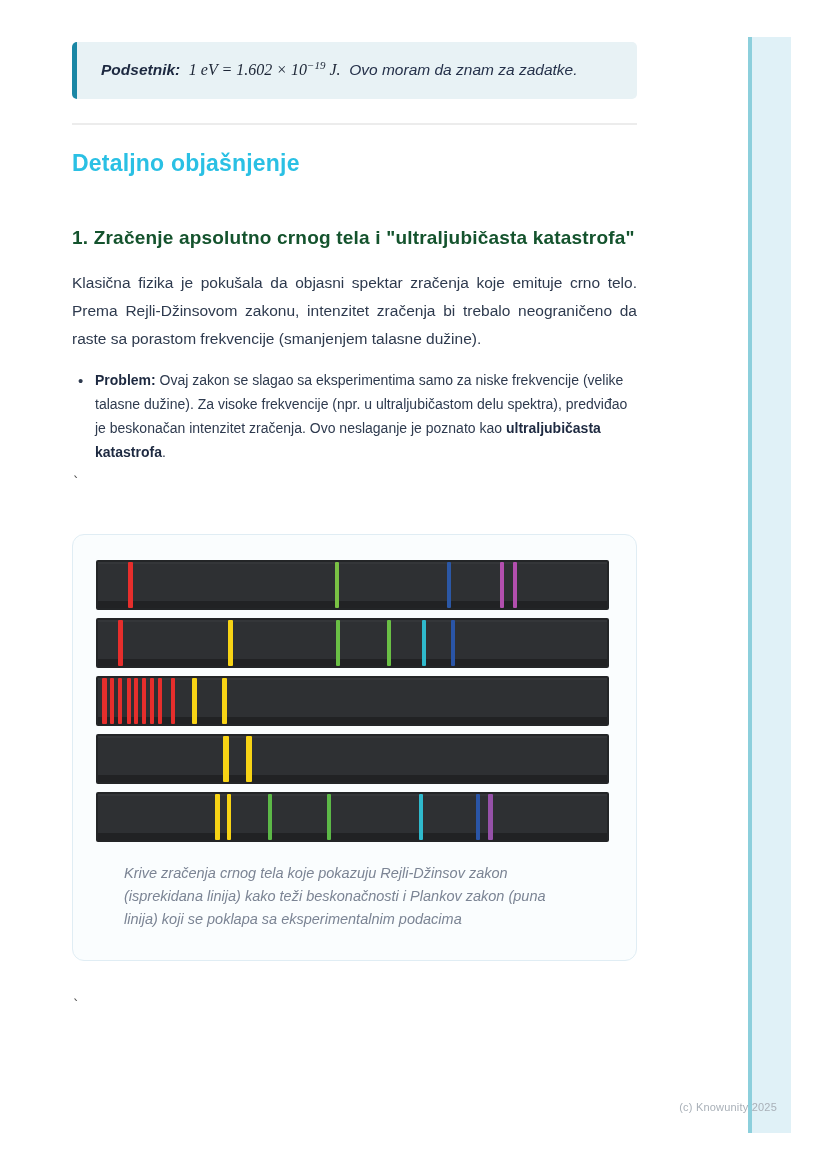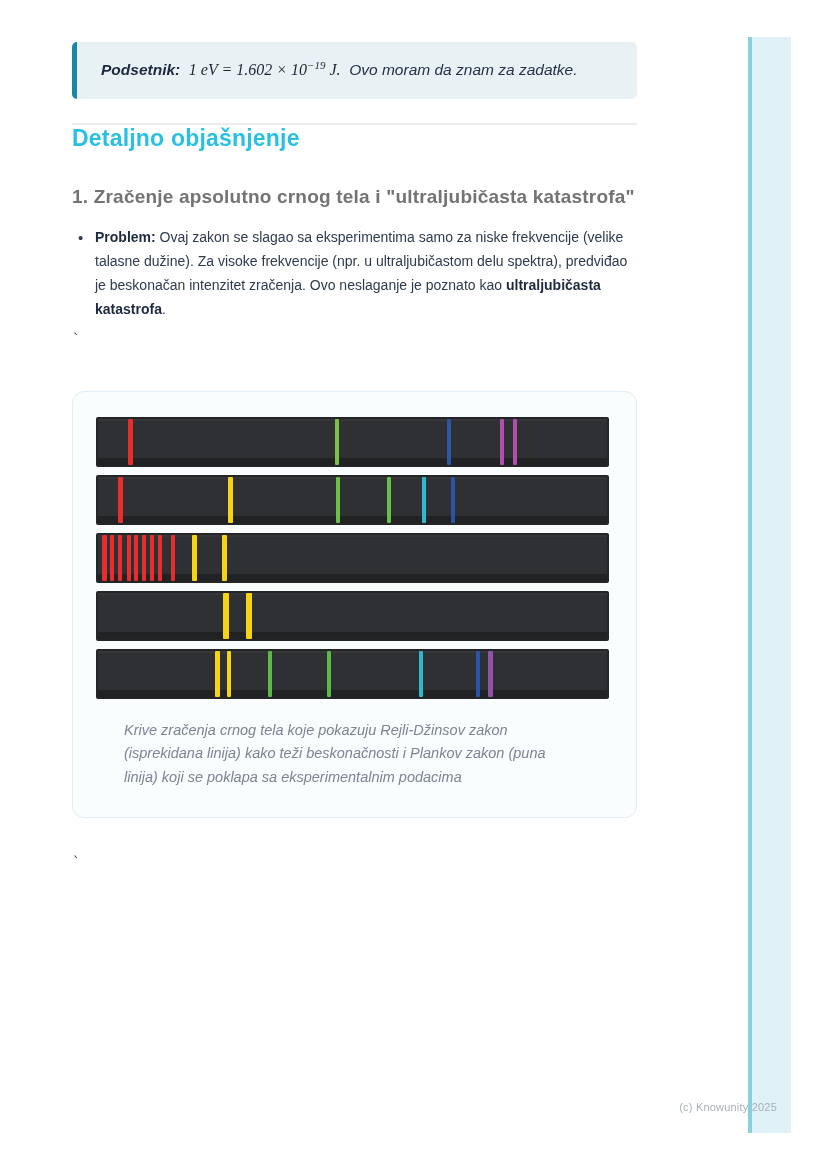--- a/index.html
+++ b/index.html
@@ -40,27 +40,28 @@
     font-size: 16px; color: #1d2636;
   }
   .formula sup { font-size: 11px; }
 
   .divider {
     border: none; border-top: 2px solid #ececec;
     margin-top: 24px;
   }
 
   h1 {
+    margin-top: 25px;
     font-size: 23px; font-weight: 700;
     color: #2ac0e4; letter-spacing: 0.2px;
   }
   h2 {
-    margin-top: 32px;
+    margin-top: 48px;
     font-size: 19px; font-weight: 700;
-    color: #737373; line-height: 1.35;
+    color: #14532d; line-height: 1.35;
     letter-spacing: 0.2px;
   }
 
   .body-text {
     margin-top: 18px;
     font-size: 15.5px; line-height: 1.8;
     text-align: justify; color: #2e3a4e;
   }
 
   .bullets { margin-top: 15px; list-style: none; }
@@ -129,20 +130,21 @@
     <div class="callout">
       <p class="callout-text"><strong>Podsetnik:</strong>&nbsp; <span class="formula"><span>1 eV = 1.602 × 10</span><sup>−19</sup><span> J.</span></span>&nbsp; <span>Ovo moram da znam za zadatke.</span></p>
     </div>
 
     <hr class="divider">
 
     <h1>Detaljno objašnjenje</h1>
 
     <h2>1. Zračenje apsolutno crnog tela i "ultraljubičasta katastrofa"</h2>
 
+    <p class="body-text">Klasična fizika je pokušala da objasni spektar zračenja koje emituje crno telo. Prema Rejli-Džinsovom zakonu, intenzitet zračenja bi trebalo neograničeno da raste sa porastom frekvencije (smanjenjem talasne dužine).</p>
 
     <ul class="bullets">
       <li><strong>Problem:</strong><span> Ovaj zakon se slagao sa eksperimentima samo za niske frekvencije (velike talasne dužine). Za visoke frekvencije (npr. u ultraljubičastom delu spektra), predviđao je beskonačan intenzitet zračenja. Ovo neslaganje je poznato kao </span><strong>ultraljubičasta katastrofa</strong><span>.</span></li>
     </ul>
 
     <div class="stray">`</div>
 
     <figure class="card">
       <div class="spectra" id="spectra">
           <div class="bar">

